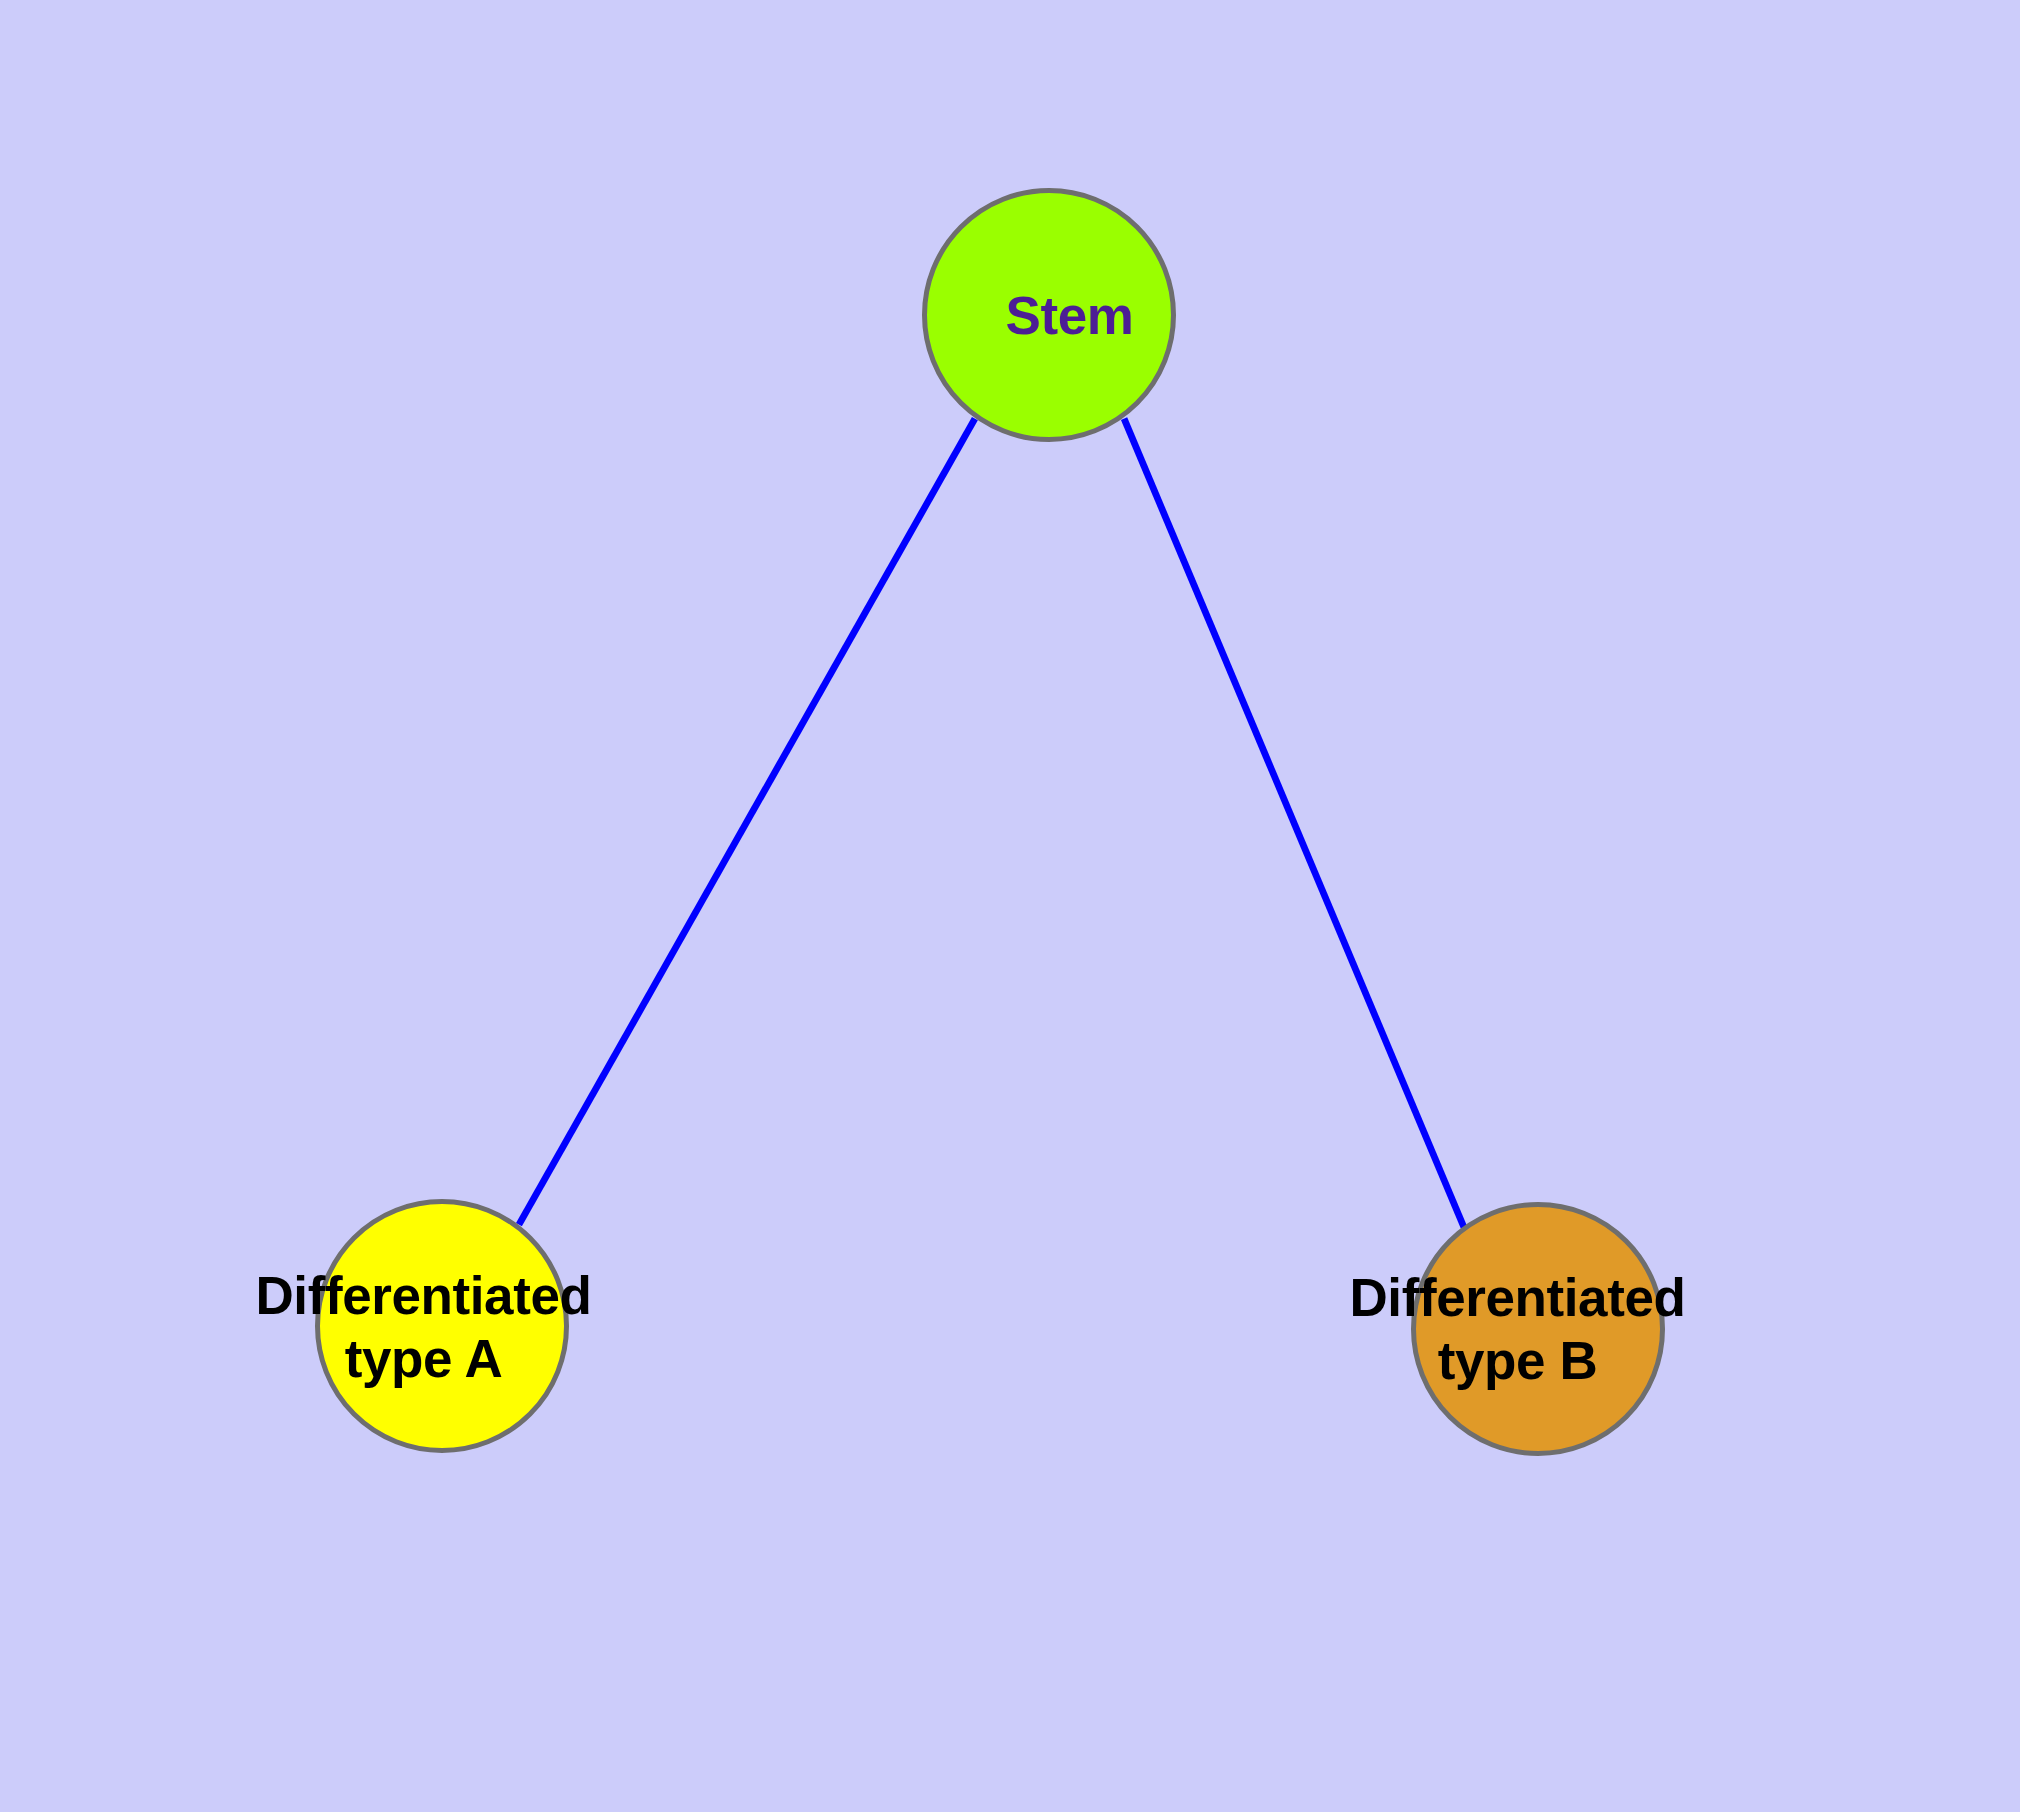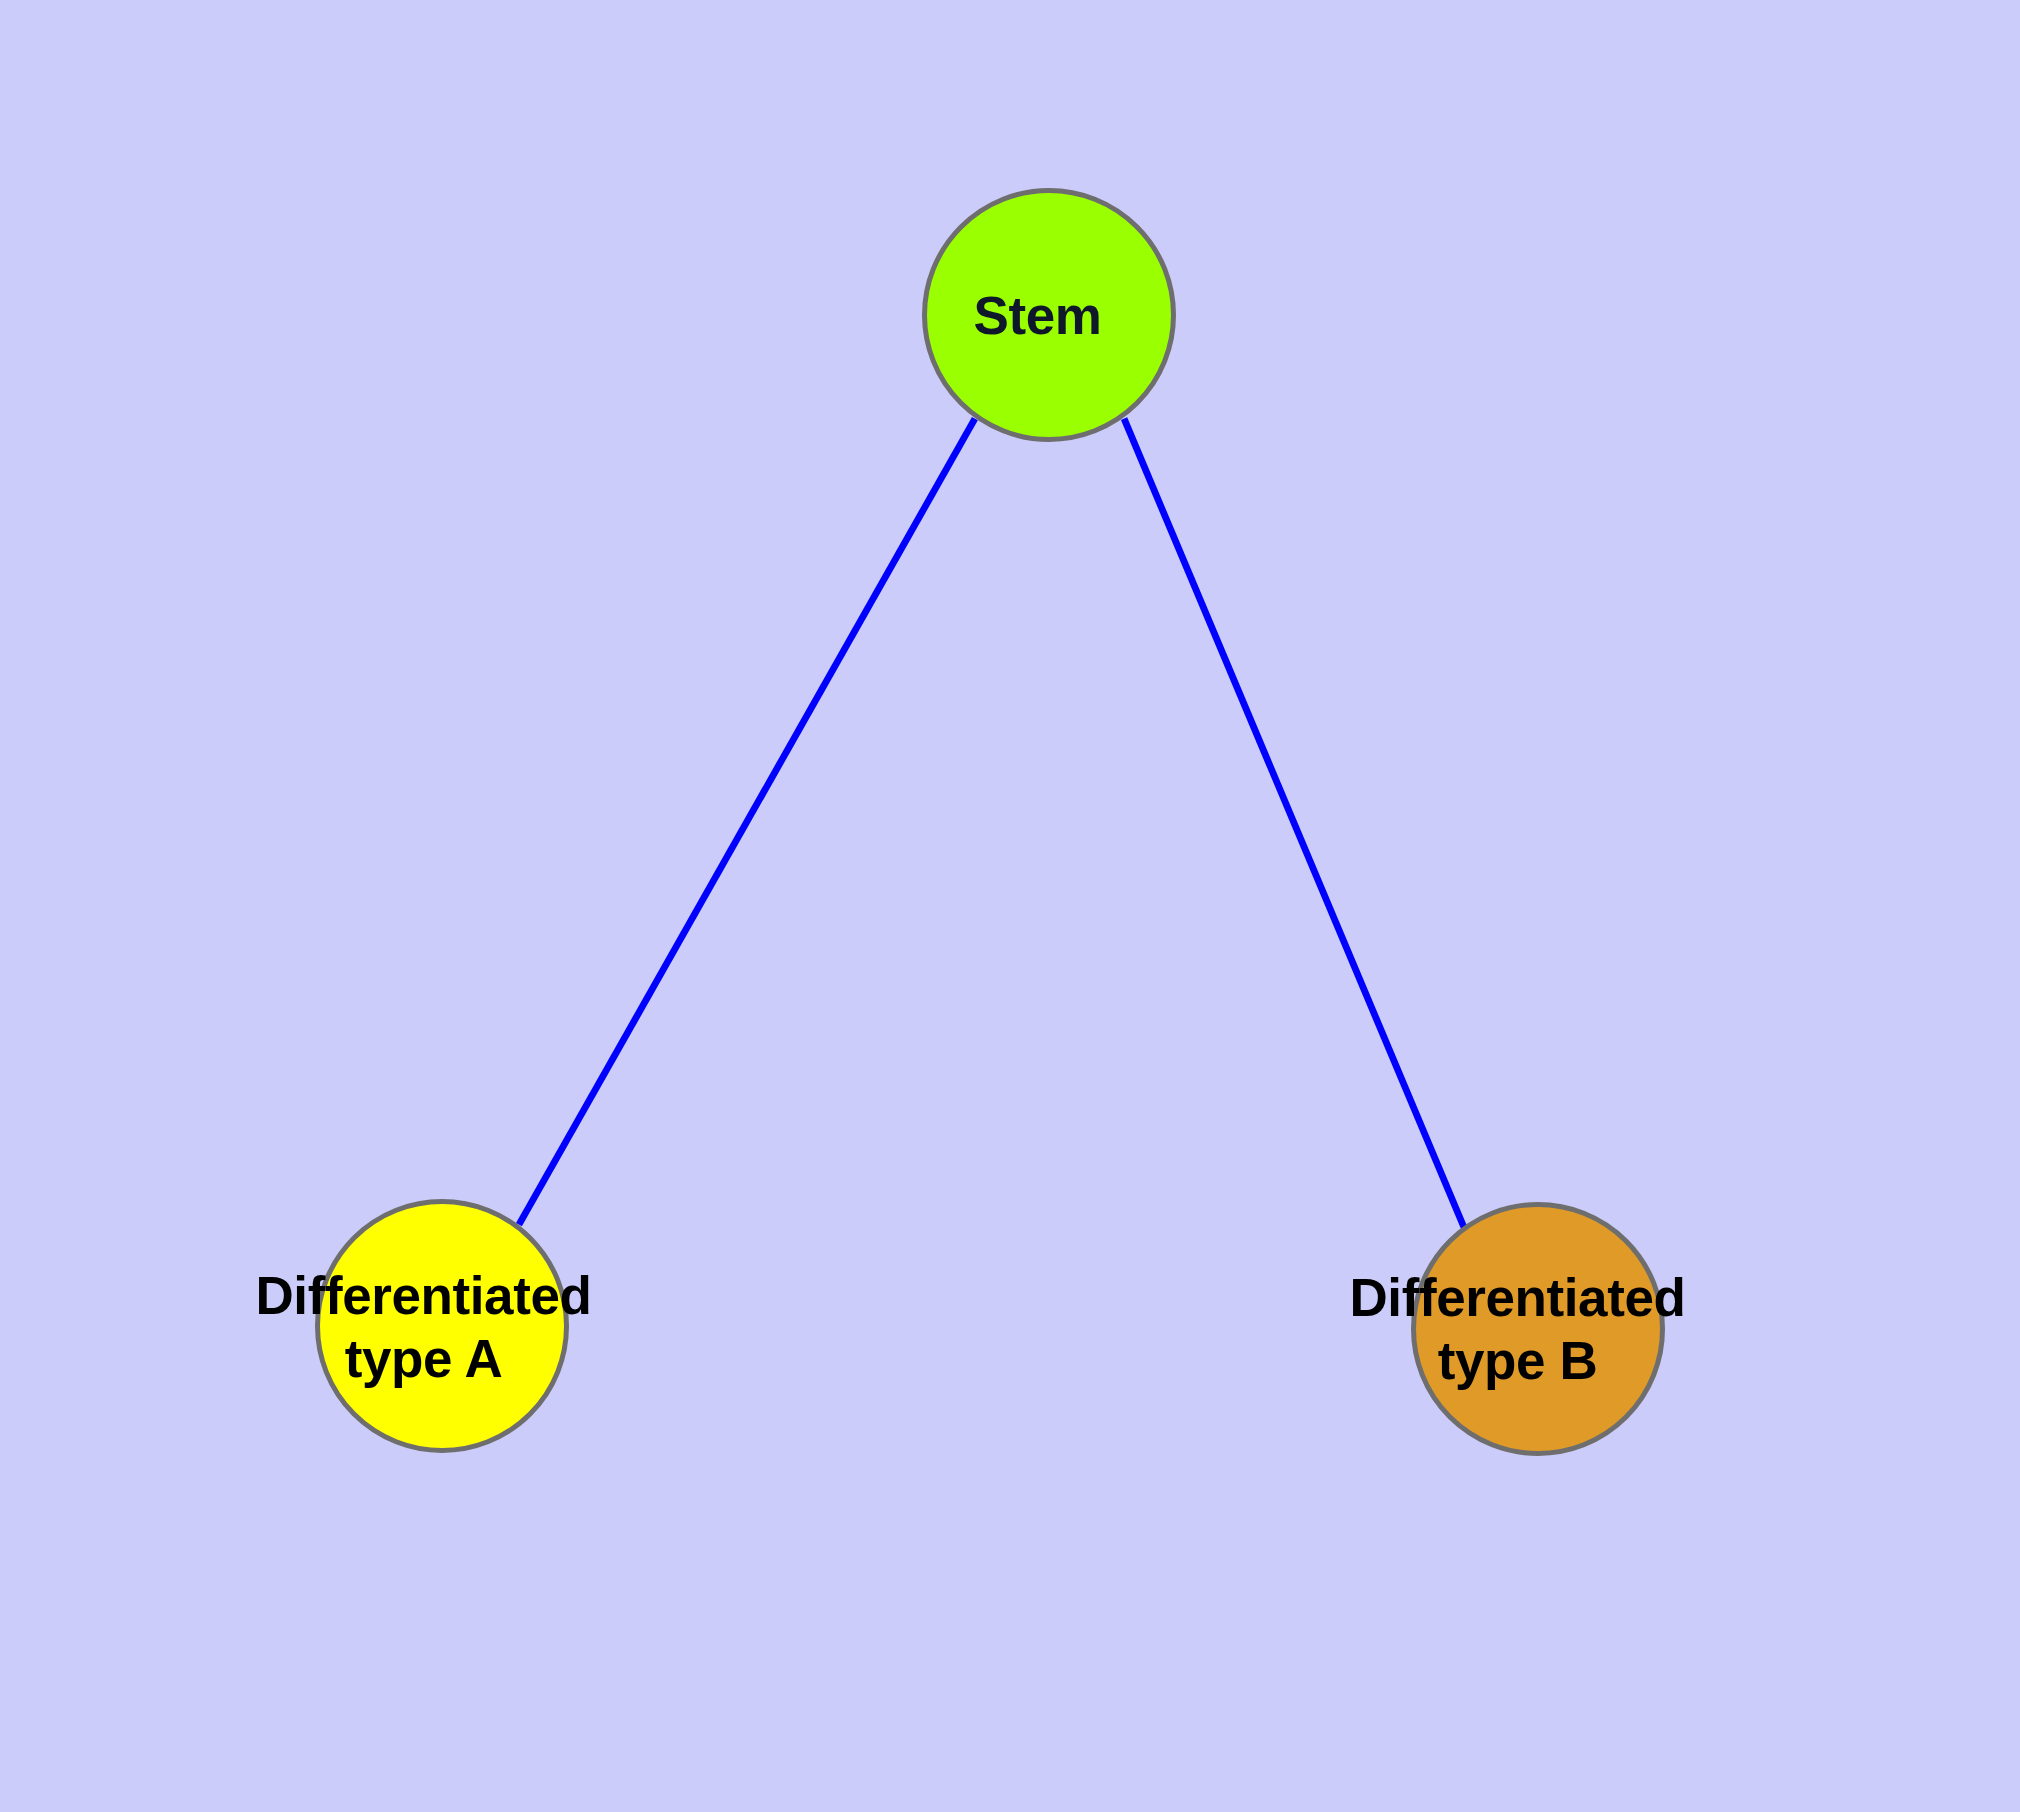--- a/index.html
+++ b/index.html
@@ -65,21 +65,21 @@
     <line id="edge0" stroke="#0000ff" stroke-width="8" stroke-linecap="butt" x1="1150" y1="494" x2="612" y2="1445"></line>
     <line id="edge1" stroke="#0000ff" stroke-width="8" stroke-linecap="butt" x1="1326" y1="494" x2="1727" y2="1448"></line>
   </svg>
 
   <div id="node-layer">
 
     <div class="node" id="node0" style="left: 922px; top: 188px; width: 254px; height: 254px; background: rgb(154, 255, 0); border-color: rgb(110, 110, 110); border-width: 5.1px;"></div>
     <div class="node" id="node1" style="left: 315px; top: 1199px; width: 254px; height: 254px; background: rgb(255, 255, 0); border-color: rgb(110, 110, 110); border-width: 5.1px;"></div>
     <div class="node" id="node2" style="left: 1411px; top: 1202px; width: 254px; height: 254px; background: rgb(224, 154, 40); border-color: rgb(110, 110, 110); border-width: 5.1px;"></div>
 
-    <div class="node-label" id="label0" style="font-size: 53px; color: #0f172a; line-height: 63px; width: 1187px; left: 444px; top: 284px;">Stem</div>
+    <div class="node-label" id="label0" style="font-size: 53px; color: #4c1d95; line-height: 63px; width: 1187px; left: 476px; top: 284px;">Stem</div>
     <div class="node-label" id="label1" style="font-size: 53px; color: rgb(0, 0, 0); line-height: 63px; width: 1187px; left: -170px; top: 1264px;">Differentiated
 type A</div>
     <div class="node-label" id="label2" style="font-size: 53px; color: rgb(0, 0, 0); line-height: 63px; width: 1187px; left: 924px; top: 1266px;">Differentiated
 type B</div>
 
   </div>
 </div>
 
 
 </body></html>

